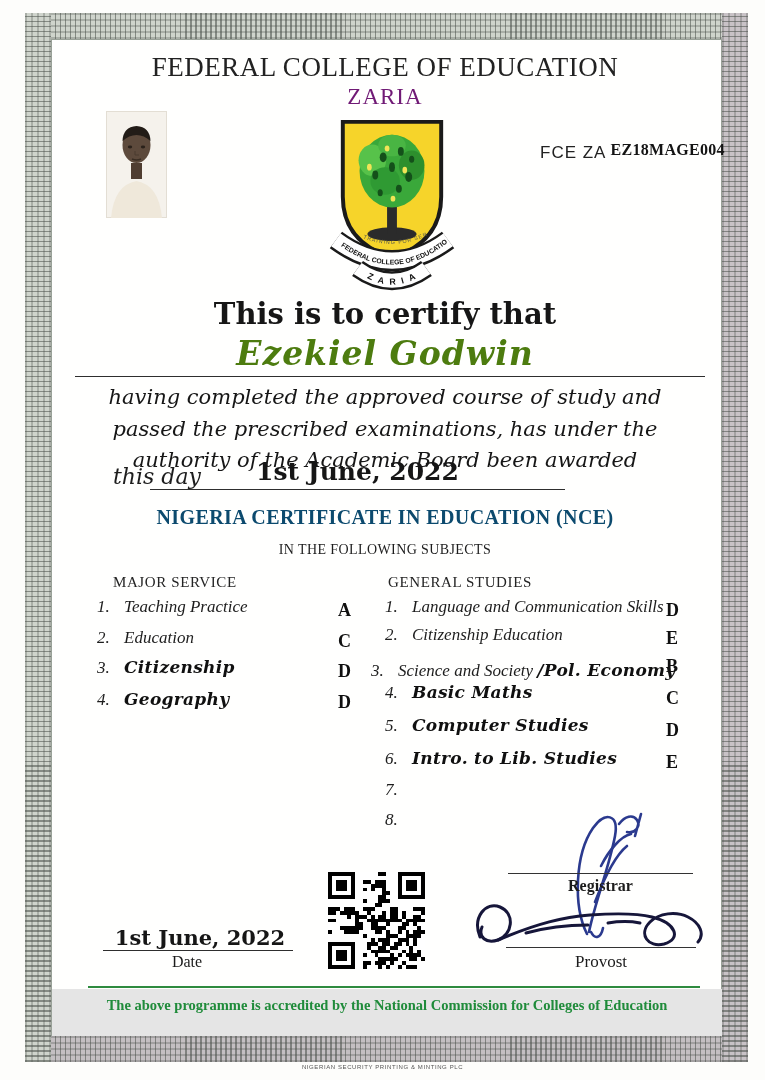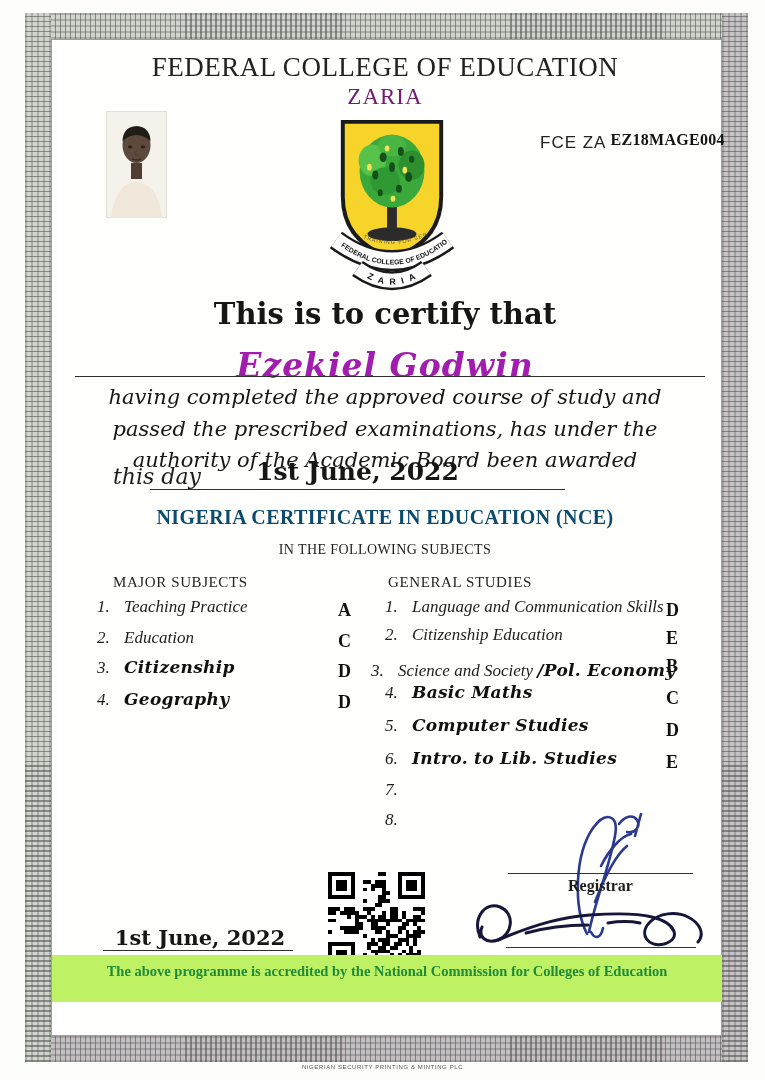--- a/index.html
+++ b/index.html
@@ -19,28 +19,28 @@
        repeating-linear-gradient(0deg, rgba(72,78,72,.55) 0 1.5px, transparent 1.5px 5px),
        repeating-linear-gradient(90deg, rgba(72,78,72,.28) 0 2px, transparent 2px 6px);}
   .b-left{left:0;}
   .b-right{right:0;background-color:#c8c2c6;}
   .frame-inner{position:absolute;inset:26px;border:1px solid #9aa299;background:#fffffe;}
 
   
   .centered{position:absolute;left:60px;width:650px;text-align:center;}
   .hdr1{top:52px;font-size:27px;letter-spacing:.5px;color:#222;}
   .hdr2{top:84px;font-size:23px;letter-spacing:1px;color:#701a75;}
-  .serial{position:absolute;left:540px;top:133px;white-space:nowrap;}
+  .serial{position:absolute;left:540px;top:143px;white-space:nowrap;}
   .serial .pref{font-family:"Liberation Sans",sans-serif;font-size:17px;letter-spacing:1px;color:#222;}
   .serial .num{font-family:"Liberation Serif",serif;font-weight:bold;font-size:16px;
                position:relative;top:-3px;letter-spacing:.3px;color:#141414;}
   .blackletter{font-family:"DejaVu Serif",serif;font-weight:700;color:#161616;}
   .certify{top:297px;font-size:29px;}
   .recipient{top:334px;font-family:"DejaVu Serif",serif;font-weight:700;font-style:italic;
-             font-size:33px;letter-spacing:1px;color:#a21caf;margin-top:12px;}
+             font-size:33px;letter-spacing:1px;color:#4d7c0f;}
   .rule{position:absolute;border-top:2px solid #2e2e2e;height:0;}
   .name-rule{left:75px;top:376px;width:630px;border-top-width:1.5px;}
   .body-par{top:382px;font-family:"DejaVu Serif",serif;font-style:italic;
             font-size:21px;line-height:31.5px;color:#161616;}
   .thisday{position:absolute;left:113px;top:464px;font-family:"DejaVu Serif",serif;
            font-style:italic;font-size:22px;}
   .award-date{position:absolute;left:150px;top:457px;width:415px;text-align:center;font-size:25px;}
   .date-rule{left:150px;top:489px;width:415px;border-top-width:1.5px;}
   .nce{top:506px;font-weight:bold;font-size:20px;letter-spacing:.4px;color:#0c4a6e;}
   .following{top:542px;font-size:14px;letter-spacing:.4px;}
@@ -56,21 +56,21 @@
   .sig-label{position:absolute;text-align:center;font-size:16px;color:#1c1c1c;}
   .sig-svg{position:absolute;overflow:visible;}
 
   .qr{position:absolute;left:328px;top:872px;width:97px;height:97px;background:#fff;}
   .qr svg{width:100%;height:100%;display:block;}
 
   .date2{position:absolute;left:110px;top:925px;width:180px;text-align:center;font-size:21px;}
   .date2-rule{left:103px;top:950px;width:190px;border-top-width:1.5px;}
 
   .green-rule{left:88px;top:986px;width:612px;border-top:2px solid #2e8b3f;}
-  .green-band{position:absolute;left:52px;top:955px;width:670px;height:47px;background:#bef264;}
+  .green-band{position:absolute;left:52px;top:989px;width:670px;height:47px;background:#e5e5e5;}
   .accred{position:absolute;left:0;top:8px;width:670px;text-align:center;
           font-weight:bold;font-size:14.5px;color:#1f8b3a;}
   .printer{position:absolute;left:0;top:1064px;width:765px;text-align:center;
            font-size:6px;letter-spacing:.6px;color:#555;
            font-family:"Liberation Sans",sans-serif;}
 
   .photo{position:absolute;left:106px;top:111px;width:61px;height:107px;}
   .photo svg{width:100%;height:100%;display:block;}
   .logo{position:absolute;left:316px;top:116px;width:152px;height:182px;}
   .logo svg{width:100%;height:100%;display:block;}
@@ -168,21 +168,21 @@
     <div>authority of the Academic Board been awarded</div>
   </div>
 
   <div class="thisday">this day</div>
   <div class="award-date blackletter">1st June, 2022</div>
   <div class="rule date-rule"></div>
 
   <div class="centered nce">NIGERIA CERTIFICATE IN EDUCATION (NCE)</div>
   <div class="centered following">IN THE FOLLOWING SUBJECTS</div>
 
-  <div class="col-hdr" style="left:113px;top:574px;">MAJOR SUBJECTS</div>
+  <div class="col-hdr" style="left:113px;top:574px;">MAJOR SERVICE</div>
 
   <div class="row" style="left:97px;top:596px;">
     <span class="num">1.</span><span class="it">Teaching Practice</span><span class="sc"></span>
   </div>
   <div class="row" style="left:97px;top:627px;">
     <span class="num">2.</span><span class="it">Education</span><span class="sc"></span>
   </div>
   <div class="row" style="left:97px;top:657px;">
     <span class="num">3.</span><span class="it"></span><span class="sc">Citizenship</span>
   </div>

